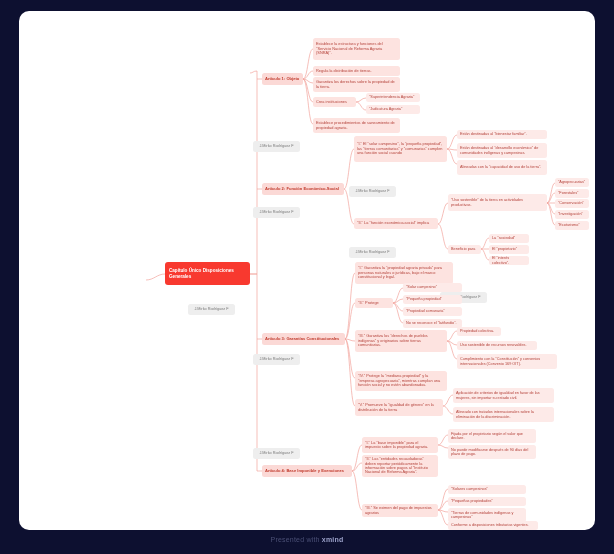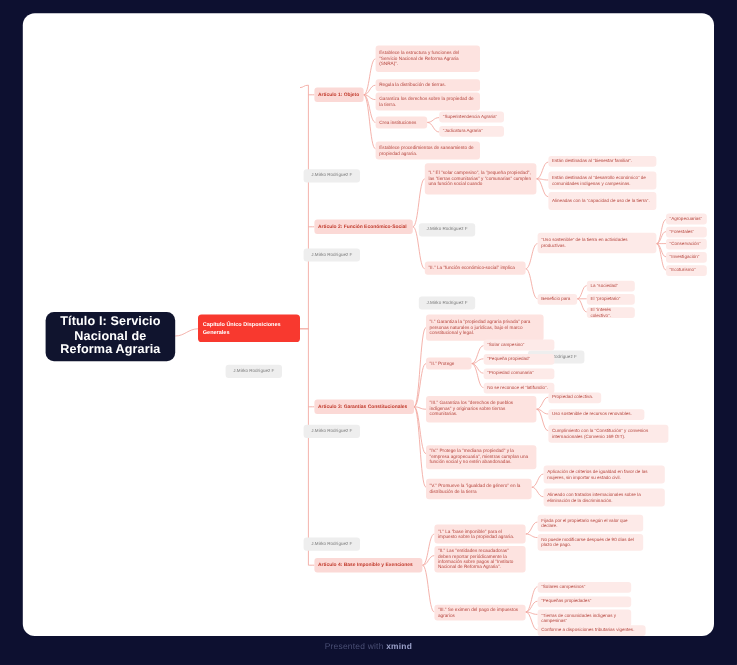--- a/index.html
+++ b/index.html
@@ -194,21 +194,20 @@
         <path d="M419,434 C424,434 424,424 429,424"></path>
         <path d="M419,434 C424,434 424,437 429,437"></path>
 
         <path d="M419,499 C424,499 424,478 429,478"></path>
         <path d="M419,499 C424,499 424,490 429,490"></path>
         <path d="M419,499 C424,499 424,501 429,501"></path>
         <path d="M419,499 C424,499 424,514 429,514"></path>
       </g>
     </svg>
 
-    <div class="node n-root" style="left:19px; top:249px; width:108px; height:41px;">Título I: Servicio Nacional de Reforma Agraria</div>
 
     <div class="node n-l1" style="left:146px; top:251px; width:85px; height:23px;">Capítulo Único Disposiciones Generales</div>
 
     <div class="node n-author" style="left:169px; top:293px; width:47px; height:11px;">J.Mirko Rodríguez F</div>
     <div class="node n-author" style="left:234px; top:130px; width:47px; height:11px;">J.Mirko Rodríguez F</div>
     <div class="node n-author" style="left:234px; top:196px; width:47px; height:11px;">J.Mirko Rodríguez F</div>
     <div class="node n-author" style="left:330px; top:175px; width:47px; height:11px;">J.Mirko Rodríguez F</div>
     <div class="node n-author" style="left:330px; top:236px; width:47px; height:11px;">J.Mirko Rodríguez F</div>
     <div class="node n-author" style="left:421px; top:281px; width:47px; height:11px;">J.Mirko Rodríguez F</div>
     <div class="node n-author" style="left:234px; top:343px; width:47px; height:11px;">J.Mirko Rodríguez F</div>

